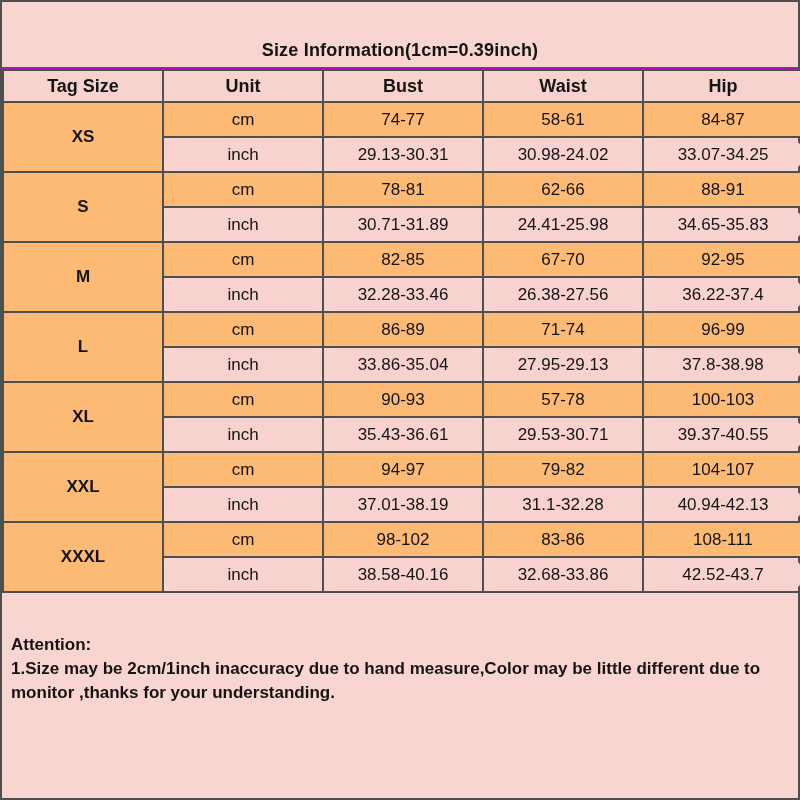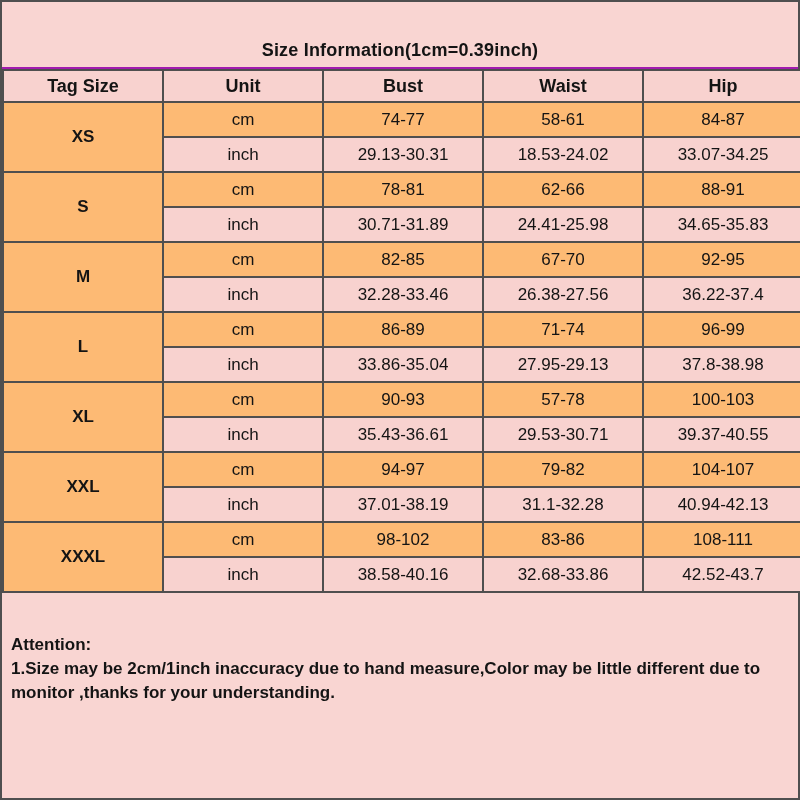--- a/index.html
+++ b/index.html
@@ -60,21 +60,21 @@
     background: #f8d2cf;
     font-weight: bold;
     font-size: 18px;
   }
   td.size-cell {
     background: #ffffff;
     font-weight: bold;
     font-size: 19px;
   }
   tr.row-cm td { background: #fdba74; }
-  tr.row-inch td { background: #f8d2cf; }
+  tr.row-inch td { background: #f8d2cf; border-radius: 17px; }
   .attention {
     flex: 1;
     box-sizing: border-box;
     padding: 40px 8px 0 9px;
     font-size: 17px;
     line-height: 24px;
     font-weight: bold;
   }
   .attention div { white-space: normal; }
 </style>
@@ -108,21 +108,21 @@
       <tr class="row-cm">
         <td class="size-cell" rowspan="2">XS</td>
         <td>cm</td>
         <td>74-77</td>
         <td>58-61</td>
         <td>84-87</td>
       </tr>
       <tr class="row-inch">
         <td>inch</td>
         <td>29.13-30.31</td>
-        <td>18.53-24.02</td>
+        <td>30.98-24.02</td>
         <td>33.07-34.25</td>
       </tr>
 
       <tr class="row-cm">
         <td class="size-cell" rowspan="2">S</td>
         <td>cm</td>
         <td>78-81</td>
         <td>62-66</td>
         <td>88-91</td>
       </tr>

